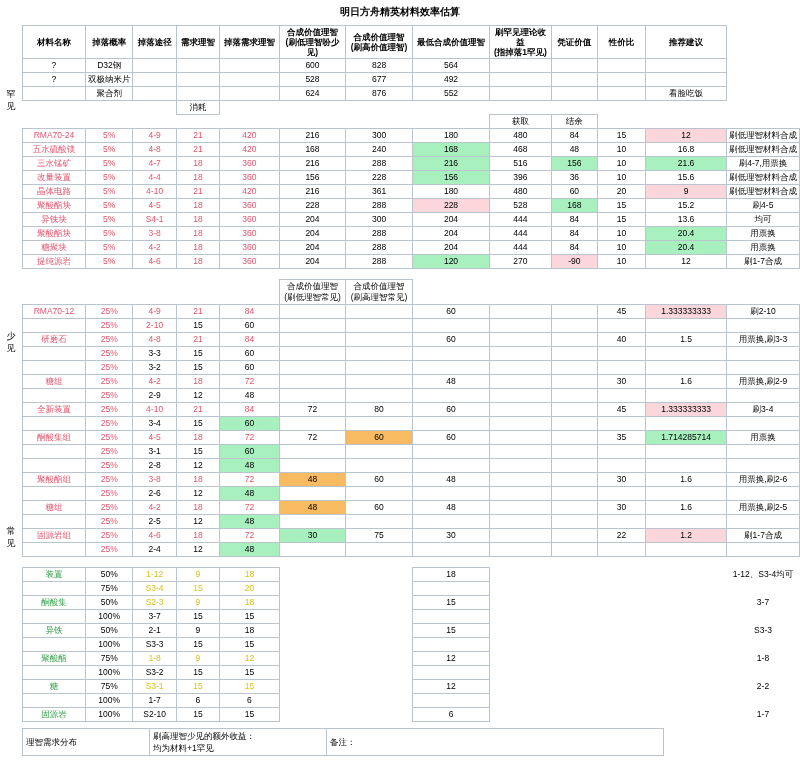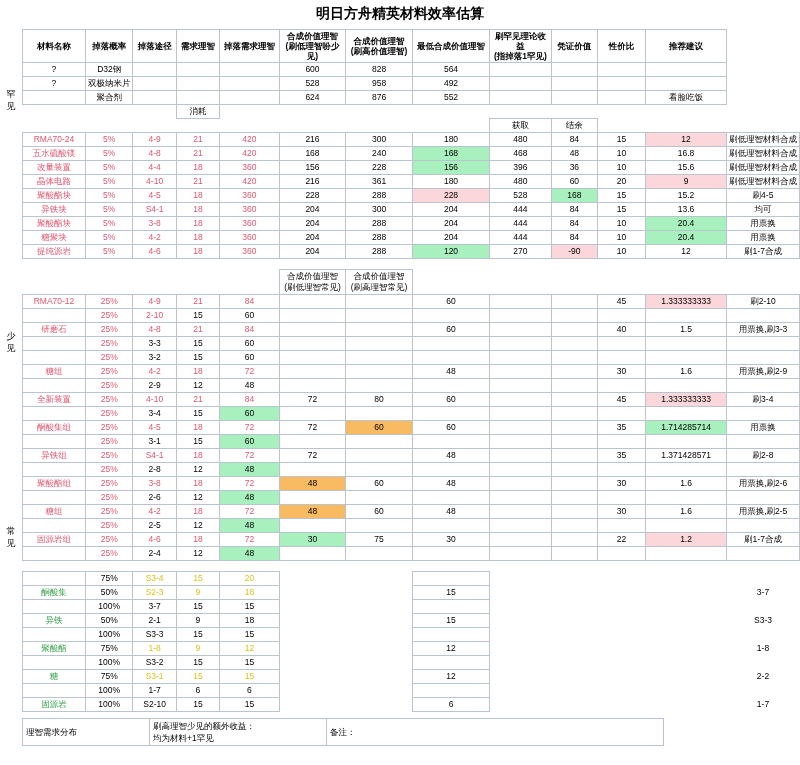--- a/index.html
+++ b/index.html
@@ -1,18 +1,18 @@
 <!DOCTYPE html>
 <html><head>
 <meta charset="utf-8">
 <style>
   html,body{margin:0;padding:0;background:#ffffff;}
   body{width:800px;height:765px;font-family:"Liberation Sans",sans-serif;font-size:9px;color:#000;}
   .page{position:relative;width:800px;height:765px;}
-  h1{font-size:14px;font-weight:700;text-align:center;margin:0;padding:5px 0 6px 0;font-family:"Liberation Sans",sans-serif;}
+  h1{font-size:10px;font-weight:700;text-align:center;margin:0;padding:5px 0 6px 0;font-family:"Liberation Sans",sans-serif;}
   table{border-collapse:collapse;}
   .main{margin-left:22px;}
   .main td,.main th{border:1px solid #b9c4cf;padding:1px 2px;font-size:8.5px;line-height:11px;vertical-align:middle;text-align:center;white-space:nowrap;}
   .main th{font-weight:700;font-size:8.5px;line-height:10px;}
   .nob{border:none !important;}
   .lft{text-align:left;}
   .pink{color:#e0566f;}
   .pinkbg{background:#fbd6da;}
   .greenbg{background:#a9f0bf;}
   .orangebg{background:#f9bb62;}
@@ -68,21 +68,21 @@
           <td></td>
           <td></td>
         </tr>
         <tr>
           <td style="width: 10px; border-right: none;">?</td>
           <td>双极纳米片</td>
           <td></td>
           <td></td>
           <td></td>
           <td>528</td>
-          <td>958</td>
+          <td>677</td>
           <td>492</td>
           <td></td>
           <td></td>
           <td></td>
           <td></td>
         </tr>
         <tr>
           <td style="width: 10px; border-right: none;"></td>
           <td>聚合剂</td>
           <td></td>
@@ -153,20 +153,35 @@
           <td>168</td>
           <td>240</td>
           <td class="greenbg">168</td>
           <td>468</td>
           <td>48</td>
           <td>10</td>
           <td>16.8</td>
           <td>刷低理智材料合成</td>
         </tr>
         <tr>
+          <td class="pink">三水锰矿</td>
+          <td class="pink">5%</td>
+          <td class="pink">4-7</td>
+          <td class="pink">18</td>
+          <td class="pink">360</td>
+          <td>216</td>
+          <td>288</td>
+          <td class="greenbg">216</td>
+          <td>516</td>
+          <td class="greenbg">156</td>
+          <td>10</td>
+          <td class="greenbg">21.6</td>
+          <td>刷4-7,用票换</td>
+        </tr>
+        <tr>
           <td class="pink">改量装置</td>
           <td class="pink">5%</td>
           <td class="pink">4-4</td>
           <td class="pink">18</td>
           <td class="pink">360</td>
           <td>156</td>
           <td>228</td>
           <td class="greenbg">156</td>
           <td>396</td>
           <td>36</td>
@@ -449,35 +464,20 @@
           <td></td>
           <td></td>
           <td></td>
           <td></td>
           <td></td>
           <td></td>
           <td></td>
           <td></td>
         </tr>
         <tr>
-          <td class="pink">异铁组</td>
-          <td class="pink">25%</td>
-          <td class="pink">S4-1</td>
-          <td class="pink">18</td>
-          <td class="pink">72</td>
-          <td>72</td>
-          <td></td>
-          <td>48</td>
-          <td></td>
-          <td></td>
-          <td>35</td>
-          <td>1.371428571</td>
-          <td>刷2-8</td>
-        </tr>
-        <tr>
           <td class="pink"></td>
           <td class="pink">25%</td>
           <td>2-8</td>
           <td>12</td>
           <td class=" greenbg">48</td>
           <td></td>
           <td></td>
           <td></td>
           <td></td>
           <td></td>
@@ -575,20 +575,35 @@
           <td></td>
           <td></td>
         </tr>
       </tbody>
     <tbody id="gap2">
         <tr class="rowgap">
           <td colspan="12" class="nob"></td>
         </tr>
       </tbody>
     <tbody id="common-body">
+        <tr>
+          <td class="greentx">装置</td>
+          <td>50%</td>
+          <td class="yellowtx">1-12</td>
+          <td class="yellowtx">9</td>
+          <td class="yellowtx">18</td>
+          <td class="nob"></td>
+          <td class="nob"></td>
+          <td>18</td>
+          <td class="nob"></td>
+          <td class="nob"></td>
+          <td class="nob"></td>
+          <td class="nob"></td>
+          <td class="nob">1-12、S3-4均可</td>
+        </tr>
         <tr>
           <td class="greentx"></td>
           <td>75%</td>
           <td class="yellowtx">S3-4</td>
           <td class="yellowtx">15</td>
           <td class="yellowtx">20</td>
           <td class="nob"></td>
           <td class="nob"></td>
           <td></td>
           <td class="nob"></td>

